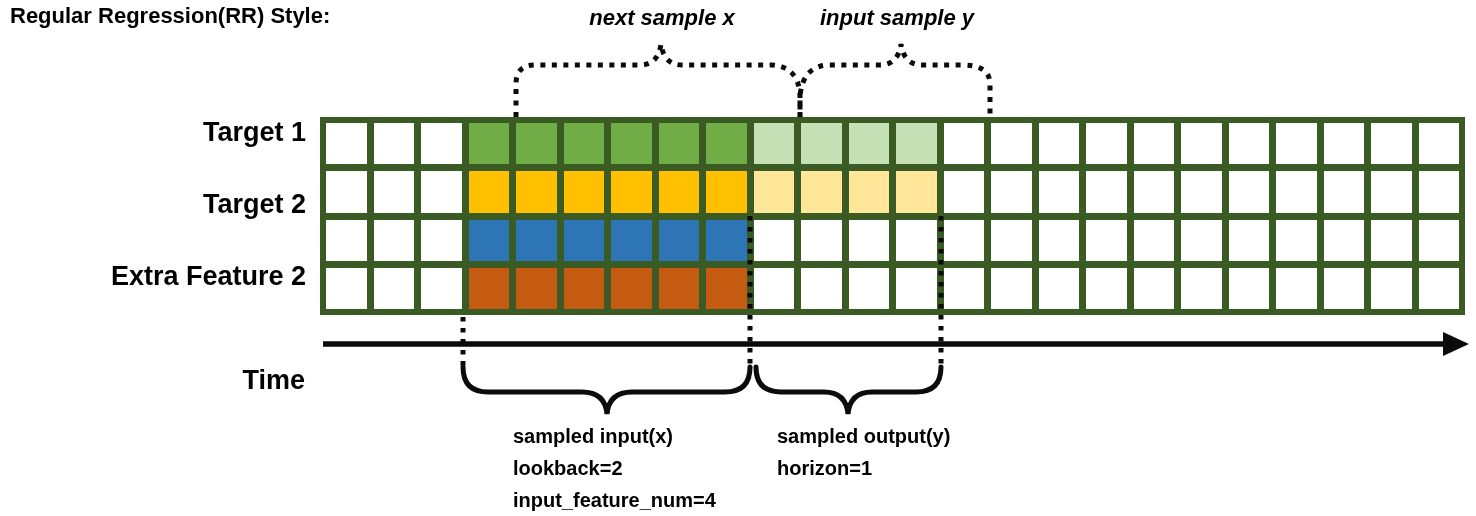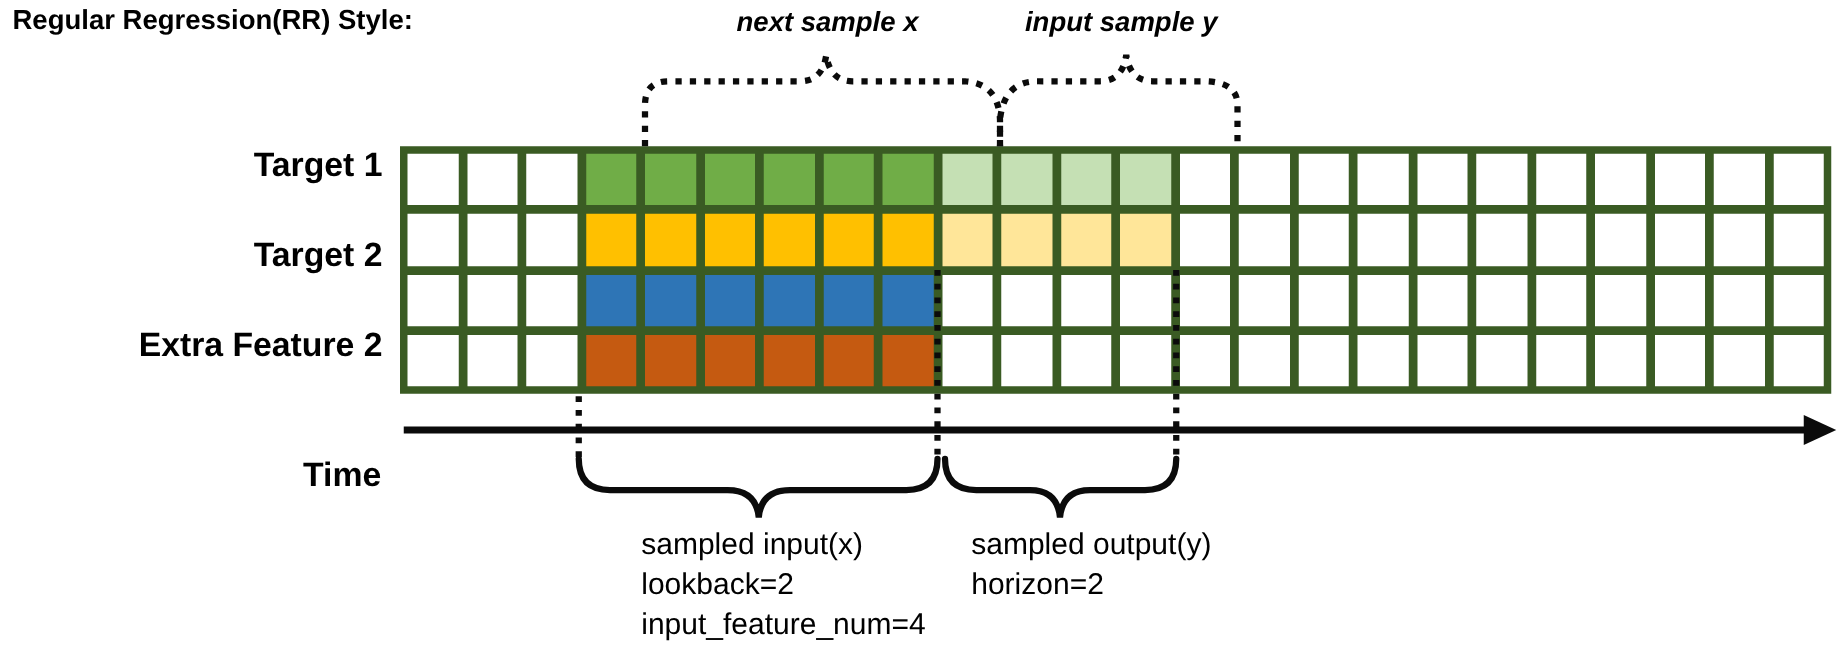--- a/index.html
+++ b/index.html
@@ -30,21 +30,21 @@
   }
   .row-labels .rlabel{
     display:flex;align-items:center;justify-content:flex-end;
     font-size:27px;font-weight:bold;white-space:nowrap;padding-right:6px;
   }
   .time-label{
     position:absolute;left:0;top:329px;width:305px;text-align:right;
     font-size:27px;font-weight:bold;z-index:2;margin-top:36px;
   }
   .note{
-    position:absolute;top:420px;z-index:2;font-size:24px;font-weight:400;
+    position:absolute;top:420px;z-index:2;font-size:20px;font-weight:700;
     line-height:32px;white-space:nowrap;
   }
   .note-input{left:513px;}
   .note-output{left:777px;}
 </style>
 </head>
 <body>
 
 <div class="canvas">
 
@@ -178,16 +178,16 @@
     <path d="M756,367 Q756,392 781,392 L824,392 Q846,392 848,414 Q850,392 872,392 L916,392 Q941,392 941,367" fill="none" stroke="#0b0b0b" stroke-width="5" stroke-linecap="round"></path>
   </svg>
 
   <div class="note note-input">
     <div>sampled input(x)</div>
     <div>lookback=2</div>
     <div>input_feature_num=4</div>
   </div>
   <div class="note note-output">
     <div>sampled output(y)</div>
-    <div>horizon=2</div>
+    <div>horizon=1</div>
   </div>
 
 </div>
 
 </body></html>

